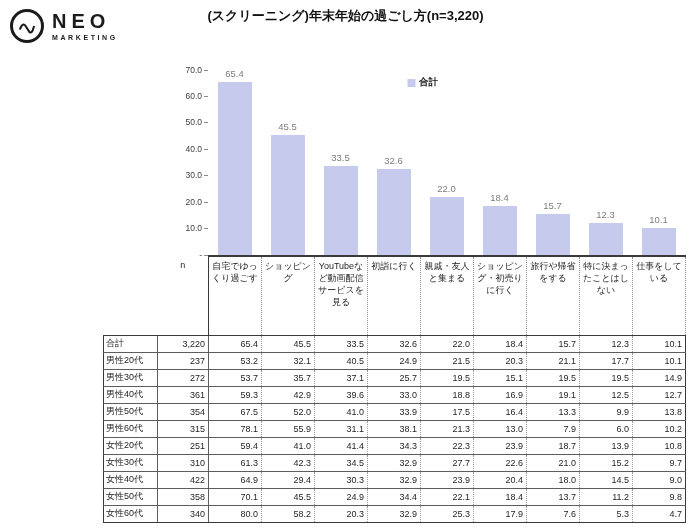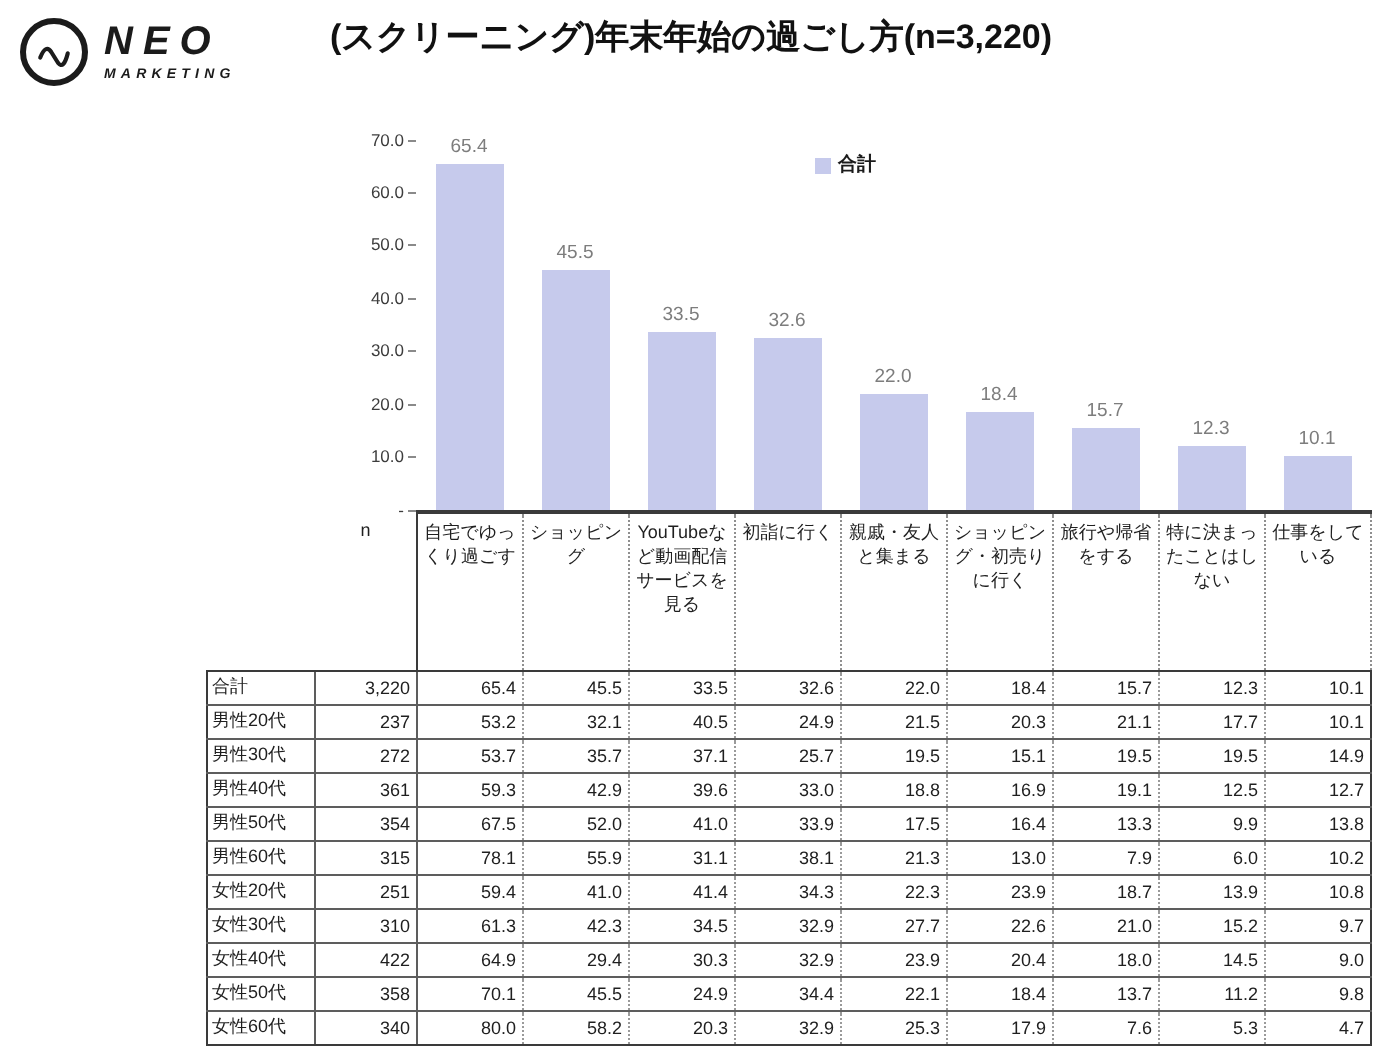--- a/index.html
+++ b/index.html
@@ -1,30 +1,30 @@
 <!DOCTYPE html>
 <html><head>
 <meta charset="utf-8">
 <style>
   * { margin:0; padding:0; box-sizing:border-box; }
   html,body { width:691px; height:528px; background:#ffffff; overflow:hidden;
     font-family:"Liberation Sans","DejaVu Sans",sans-serif; color:#1f1f1f; }
   body { position:relative; }
 
   
-  .logo { position:absolute; top:9px; left:10px; display:flex; align-items:center; gap:8px;font-style:italic; }
+  .logo { position:absolute; top:9px; left:10px; display:flex; align-items:center; gap:8px; }
   .logo-circle { width:34px; height:34px; border:3px solid #1b1b1b; border-radius:50%;
     display:flex; align-items:center; justify-content:center; }
   .logo-text { display:flex; flex-direction:column; }
   .logo-name { font-size:20px; font-weight:bold; letter-spacing:5px; color:#1b1b1b; line-height:1; }
   .logo-sub { font-size:7px; font-weight:bold; letter-spacing:2.6px; color:#1b1b1b; margin-top:3px; }
 
   
   .page-title { position:absolute; top:7px; left:0; width:100%; text-align:center;
-    font-size:17px; font-weight:bold; color:#111; }
+    font-size:13px; font-weight:bold; color:#111; }
 
   
   .chart { position:absolute; left:160px; top:70px; width:525px; height:185px; }
   .ytick { position:absolute; left:0; width:42px; text-align:right; font-size:8.5px;
     font-weight:normal; color:#3d3d3d; }
   .ymark { position:absolute; left:44px; width:4px; height:1px; background:#8a8a8a; }
   .plot { position:absolute; left:48px; top:0; width:477px; height:185px; display:flex; }
   .chart-col { position:relative; flex:1 1 0; height:100%; }
   .bar { position:absolute; bottom:0; left:50%; transform:translateX(-50%); width:34px;
     background:#C6CAEC; }

